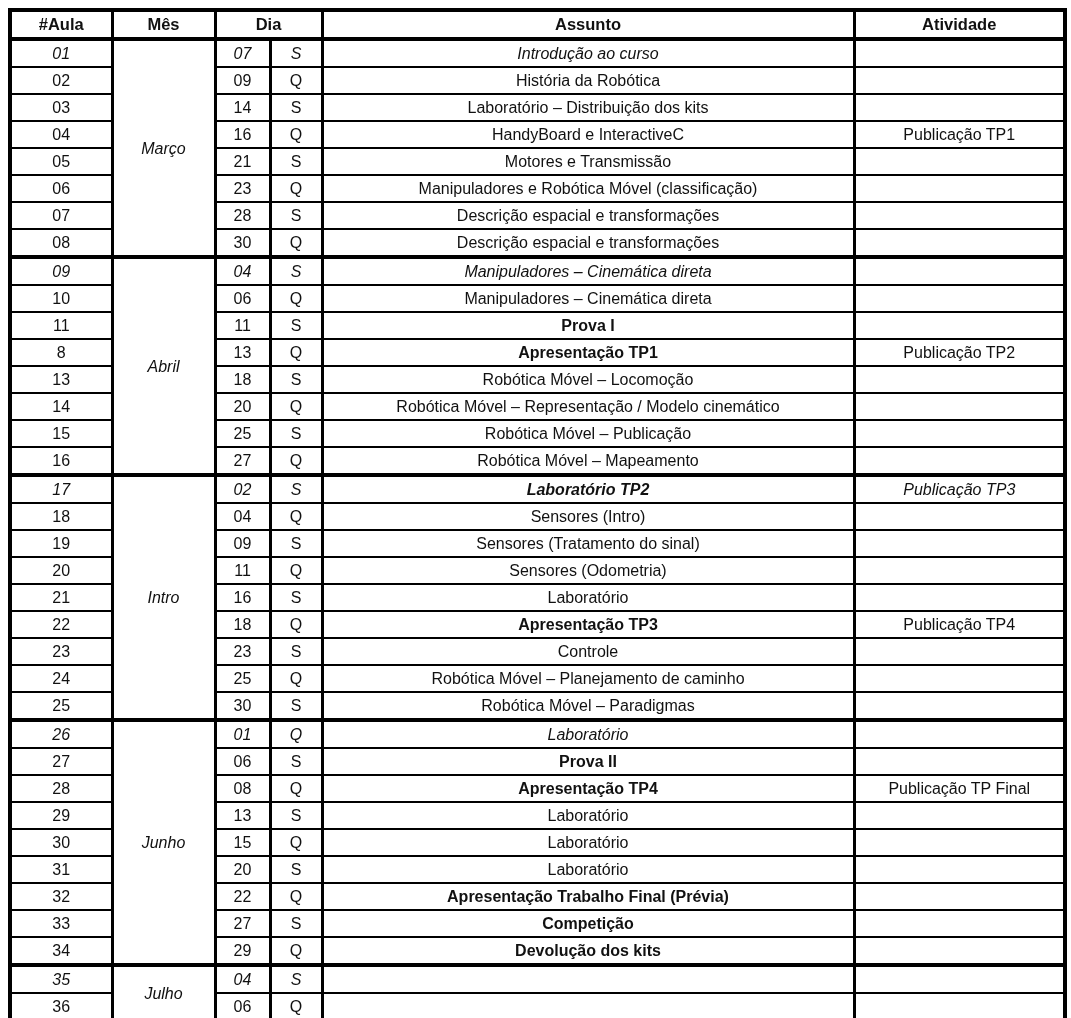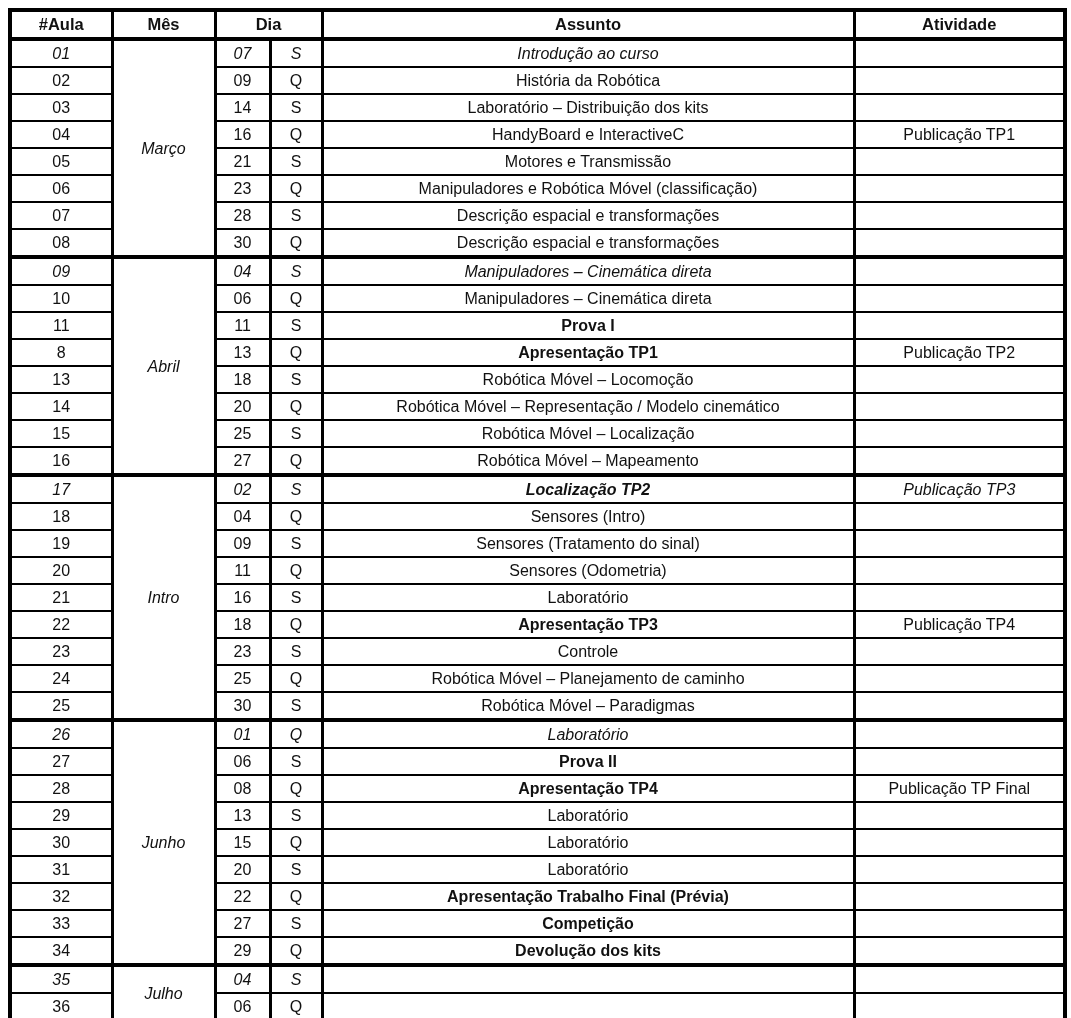--- a/index.html
+++ b/index.html
@@ -179,36 +179,36 @@
           <td class="col-aula">14</td>
           <td class="col-dia">20</td>
           <td class="col-dow">Q</td>
           <td class="col-assunto">Robótica Móvel – Representação / Modelo cinemático</td>
           <td class="col-atividade"></td>
         </tr>
         <tr>
           <td class="col-aula">15</td>
           <td class="col-dia">25</td>
           <td class="col-dow">S</td>
-          <td class="col-assunto">Robótica Móvel – Localização</td>
+          <td class="col-assunto">Robótica Móvel – Publicação</td>
           <td class="col-atividade"></td>
         </tr>
         <tr>
           <td class="col-aula">16</td>
           <td class="col-dia">27</td>
           <td class="col-dow">Q</td>
           <td class="col-assunto">Robótica Móvel – Mapeamento</td>
           <td class="col-atividade"></td>
         </tr>
         <tr class="group-start">
           <td class="col-aula">17</td>
           <td class="col-mes" rowspan="9">Intro</td>
           <td class="col-dia">02</td>
           <td class="col-dow">S</td>
-          <td class="col-assunto bold">Localização TP2</td>
+          <td class="col-assunto bold">Laboratório TP2</td>
           <td class="col-atividade">Publicação TP3</td>
         </tr>
         <tr>
           <td class="col-aula">18</td>
           <td class="col-dia">04</td>
           <td class="col-dow">Q</td>
           <td class="col-assunto">Sensores (Intro)</td>
           <td class="col-atividade"></td>
         </tr>
         <tr>

